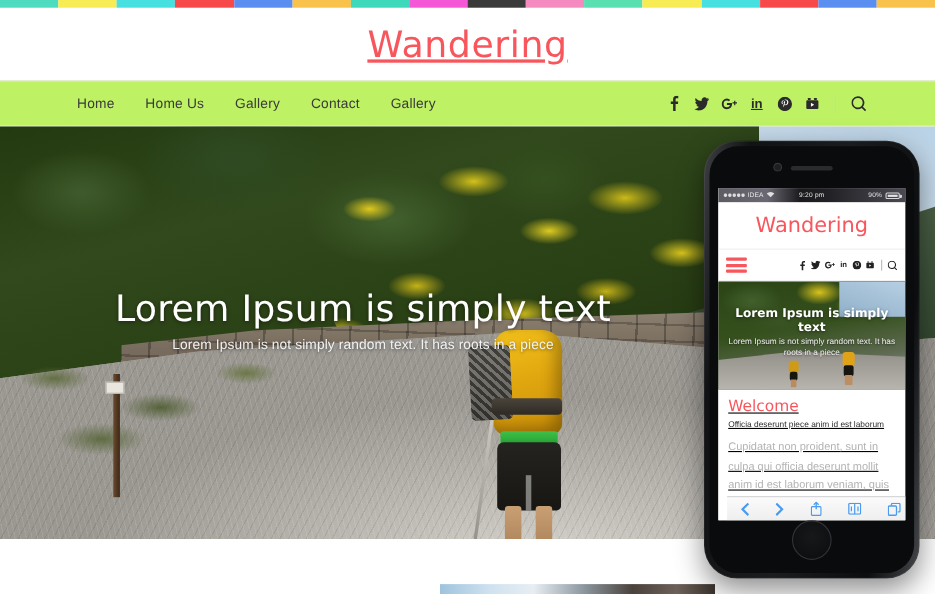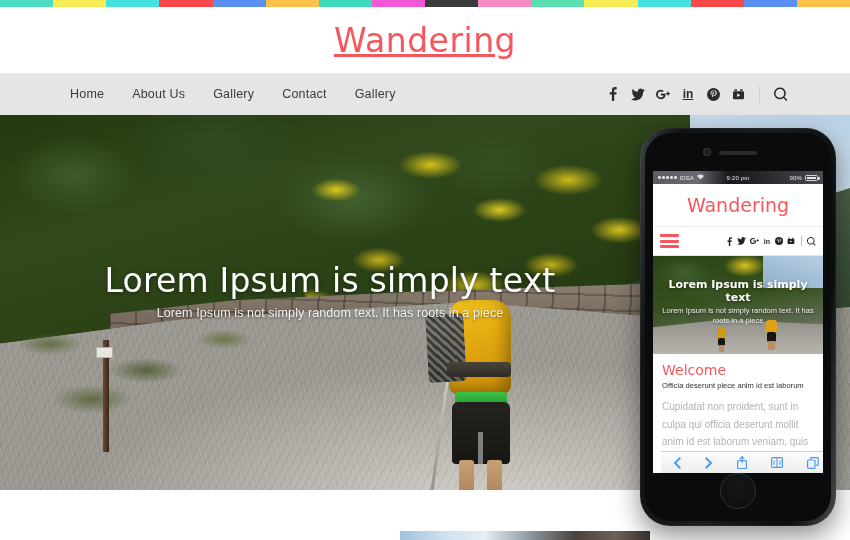--- a/index.html
+++ b/index.html
@@ -26,21 +26,21 @@
     font-size: 33px; font-weight: 400; letter-spacing: .5px;
     color: #f8565d;
   }
 
   
   .nav-band {
     height: 42px; width: 850px;
     border-top: 1px solid #ececec;
     border-bottom: 1px solid #e4e4e4;
     display: flex; align-items: center;
-    background: #e5e5e5;
+    background: #bef264;
     position: relative;
   }
   .nav-links { display: flex; align-items: center; margin-left: 70px; }
   .nav-links a {
     font-size: 12.5px; color: #3a3a3a; text-decoration: none;
     margin-right: 28px; letter-spacing: .2px;
   }
   .social { position: absolute; right: 62px; display: flex; align-items: center; gap: 11px; }
   .social .ic {
     width: 14px; height: 15px; display: flex; align-items: center; justify-content: center;
@@ -272,21 +272,21 @@
   .ph-hero .ph-h1 .b { position:absolute; left:2px; top:12px; width:9px; height:10px; background:#16150f; border-radius:2px;}
   .ph-hero .ph-h1 .c { position:absolute; left:3px; top:21px; width:7px; height:9px; background:#bb8e63; border-radius:1px;}
   .ph-hero .ph-h2 { position:absolute; left:64px; bottom:2px; width:10px; height:24px; }
   .ph-hero .ph-h2 .a { position:absolute; left:0; top:0; width:9px; height:11px; background:#cf9a16; border-radius:2px;}
   .ph-hero .ph-h2 .b { position:absolute; left:1px; top:10px; width:7px; height:8px; background:#18170f; border-radius:2px;}
   .ph-hero .ph-h2 .c { position:absolute; left:2px; top:17px; width:5px; height:7px; background:#b98c60;}
   .ph-hero-text { position: absolute; left: 0; right: 0; top: 22px; text-align: center; padding: 0 6px; }
   .ph-hero-title { font-family:"DejaVu Sans", sans-serif; font-size: 11px; color:#fff; font-weight:700; text-shadow: 0 1px 3px rgba(0,0,0,.5); }
   .ph-hero-sub { margin-top: 2px; font-size: 7.5px; color:#f0f0f0; line-height: 1.35; text-shadow: 0 1px 2px rgba(0,0,0,.55); }
 
-  .ph-welcome { background: #fff; padding: 8px 9px 6px; }
+  .ph-welcome { background: #fff; padding: 8px 9px 6px; text-decoration: underline; }
   .ph-welcome h3 { font-family:"DejaVu Sans", sans-serif; font-size: 14px; color: #f8565d; font-weight: 400; }
   .ph-welcome .lead { margin-top: 3px; font-size: 7.6px; color: #2f2f2f; line-height: 1.35; }
   .ph-welcome .body { margin-top: 7px; font-size: 10px; color: #b3b3b3; line-height: 1.75; }
 
   .ph-toolbar {
     position: absolute; left: 8px; bottom: 0; width: 170px; height: 22px;
     background: linear-gradient(180deg,#fbfbfb,#eeeeef);
     border-top: 1px solid #d3d3d6;
     display: flex; align-items: center; justify-content: space-around;
   }
@@ -323,21 +323,21 @@
     <span style="background: rgb(249, 194, 74);"></span>
   </div>
 
   <div class="logo-band">
     <a class="logo" href="#">Wandering</a>
   </div>
 
   <div class="nav-band">
     <div class="nav-links">
       <a href="#">Home</a>
-      <a href="#">About Us</a>
+      <a href="#">Home Us</a>
       <a href="#">Gallery</a>
       <a href="#">Contact</a>
       <a href="#">Gallery</a>
     </div>
 
     <div class="social">
       <a class="ic" href="#">
         <svg width="8" height="14" viewBox="0 0 8 14">
             <path d="M5.2 14V7.6h2.1l.3-2.4H5.2V3.6c0-.7.2-1.2 1.2-1.2h1.3V.3C7.4.2 6.7.1 5.9.1 4.1.1 2.9 1.2 2.9 3.3v1.9H.8v2.4h2.1V14h2.3z"></path>
           </svg>

